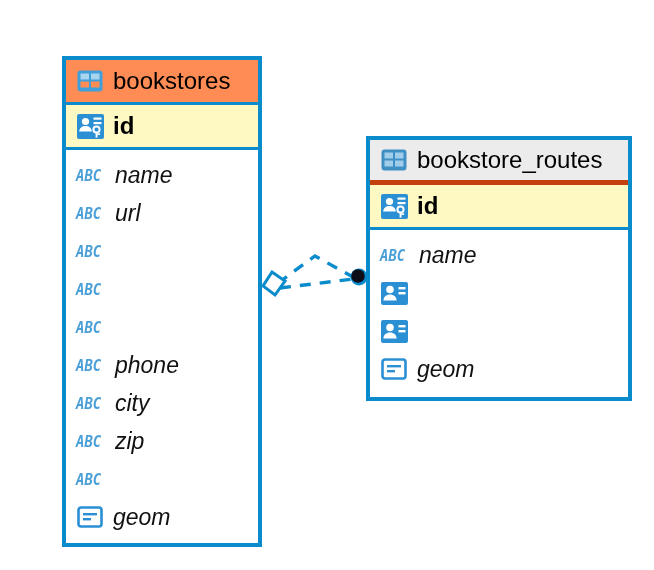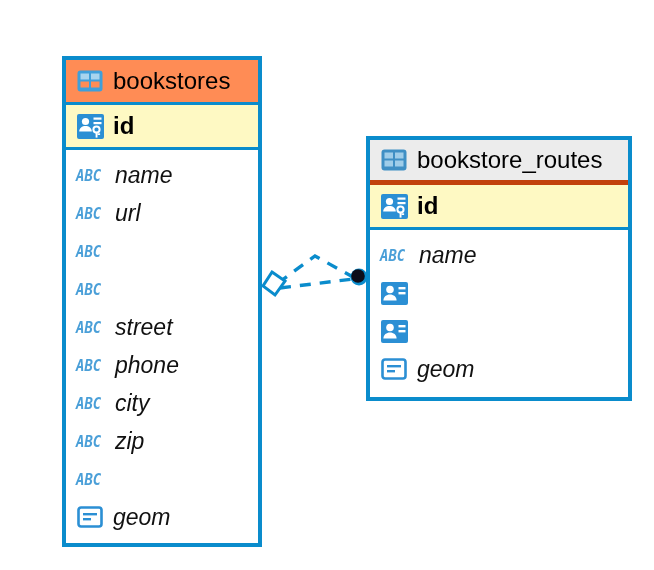--- a/index.html
+++ b/index.html
@@ -177,21 +177,20 @@
       <div class="field-row">
         <span class="icon-abc">ABC</span>
       </div>
 
       <div class="field-row">
         <span class="icon-abc">ABC</span>
       </div>
 
       <div class="field-row">
         <span class="icon-abc">ABC</span>
-        <span>street</span>
       </div>
 
       <div class="field-row">
         <span class="icon-abc">ABC</span>
         <span>phone</span>
       </div>
 
       <div class="field-row">
         <span class="icon-abc">ABC</span>
         <span>city</span>

